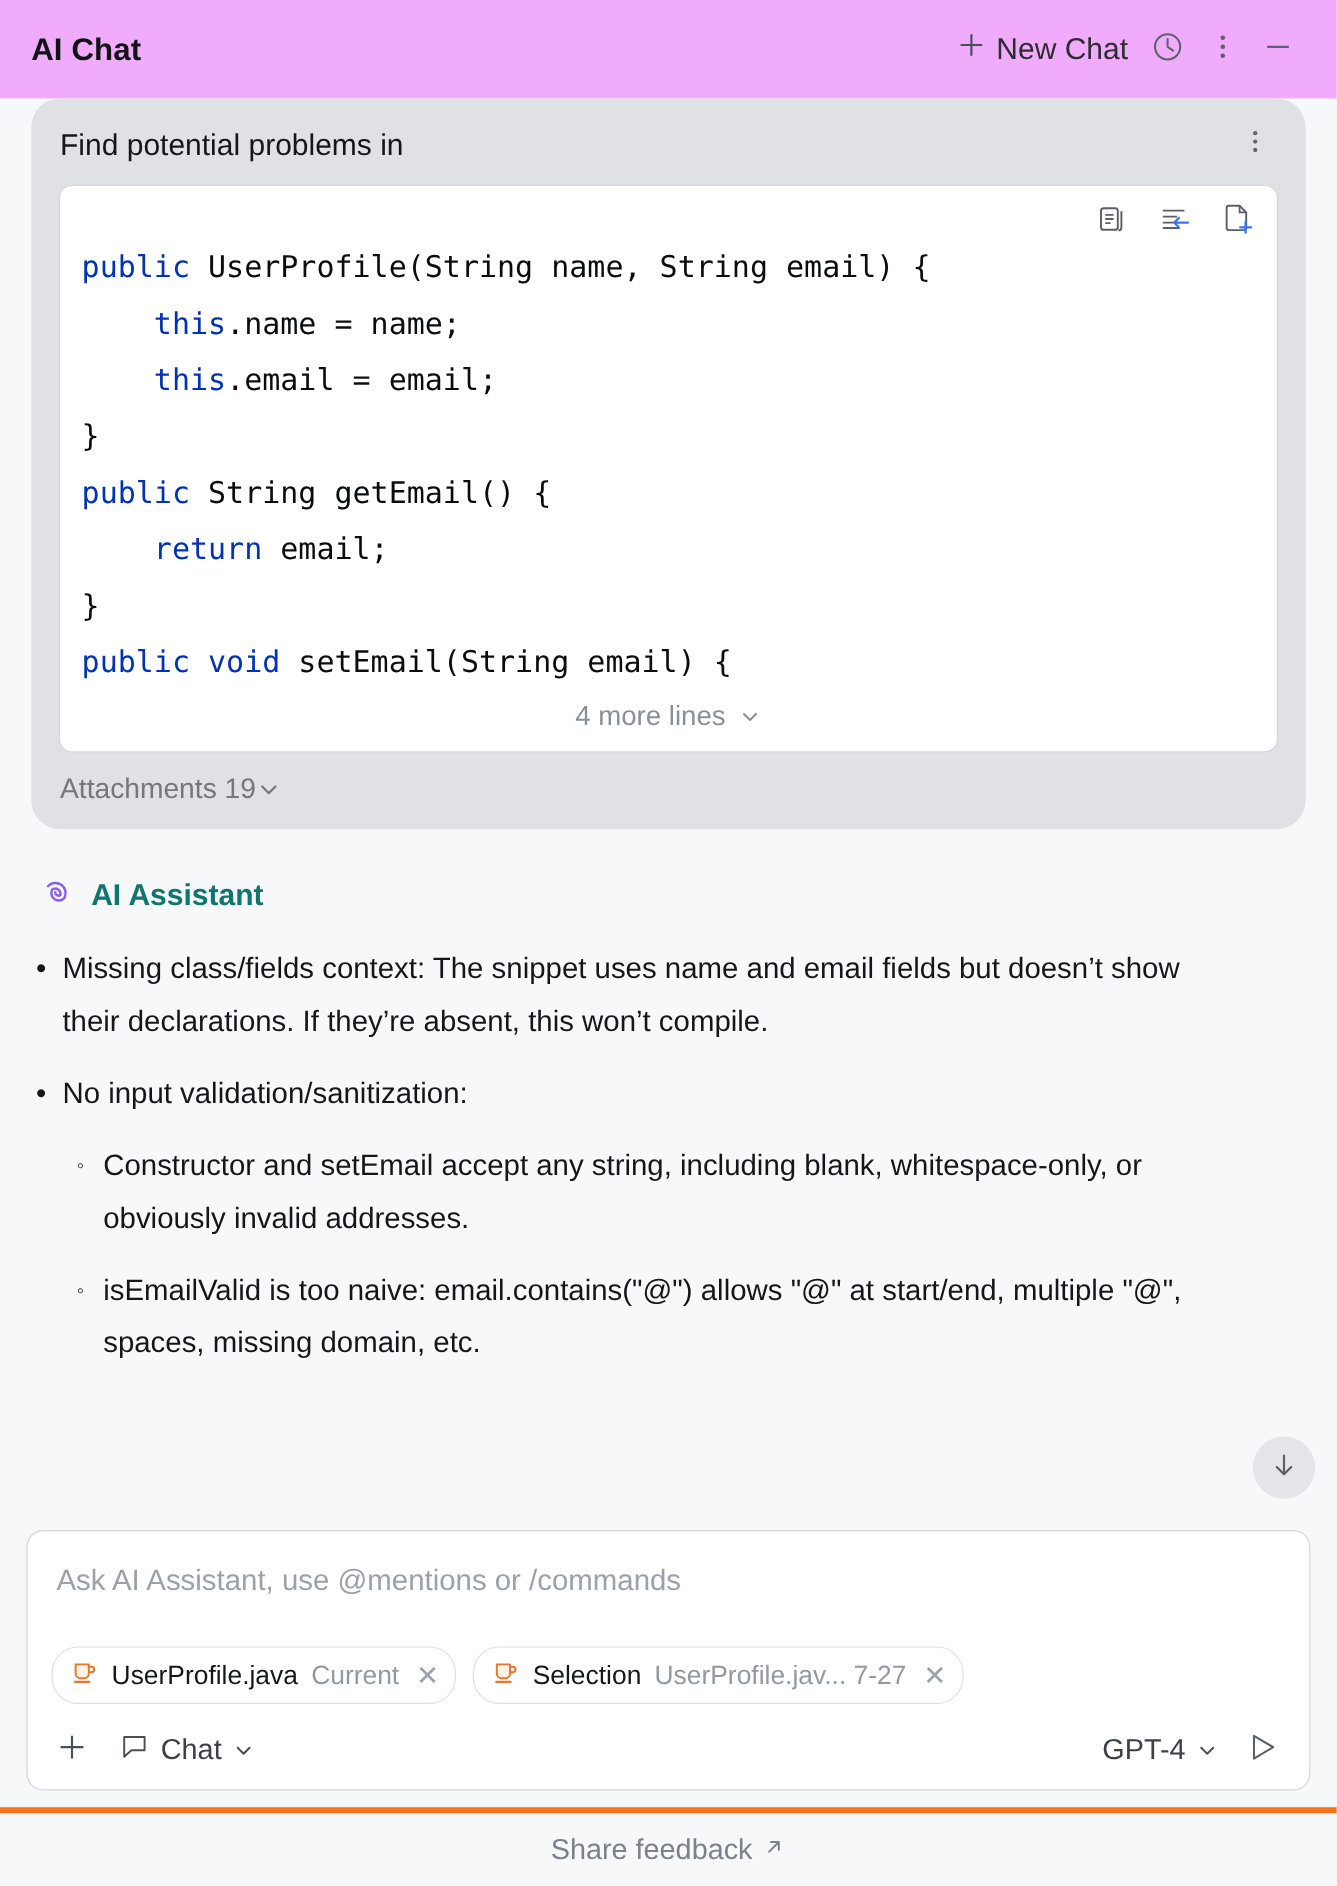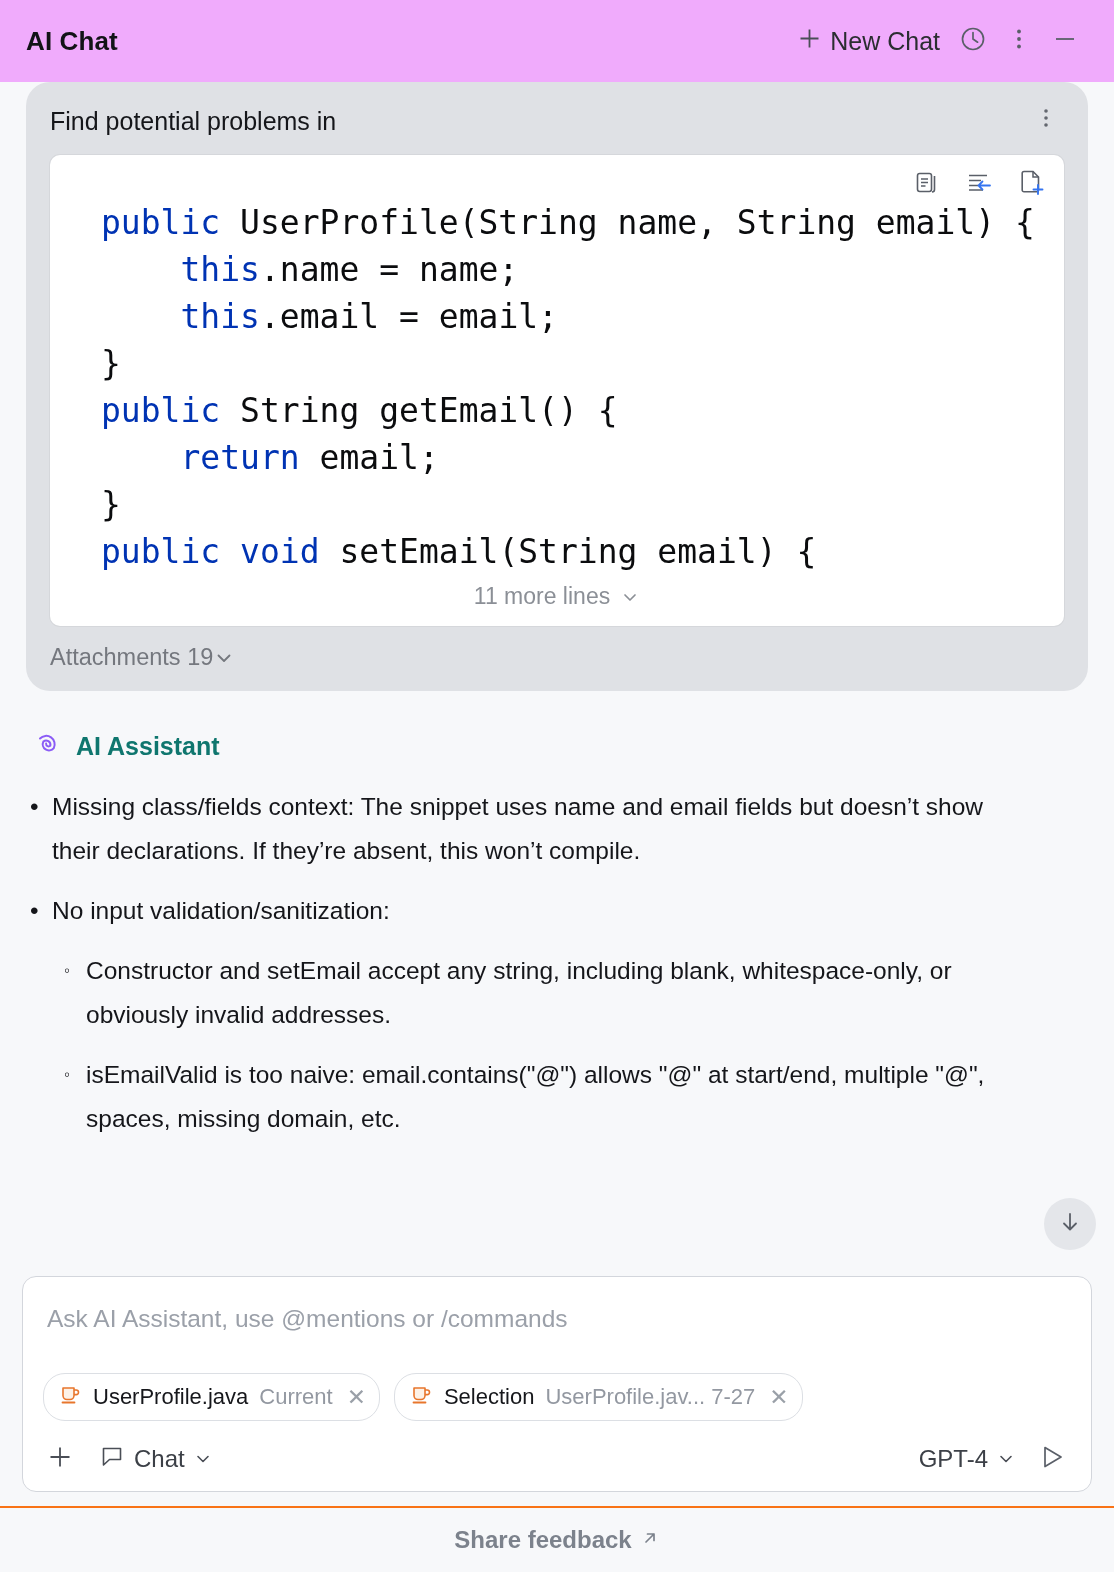--- a/index.html
+++ b/index.html
@@ -111,25 +111,24 @@
     top: 12px;
     right: 18px;
     display: flex;
     align-items: center;
     gap: 22px;
   }
   .code-actions .act { cursor: pointer; display: flex; }
   .code-lines {
     padding: 30px 20px 0 18px;
     font-family: "DejaVu Sans Mono", "Liberation Mono", monospace;
-    font-size: 33px;
+    font-size: 25px;
     line-height: 47px;
     color: #0b0c0e;
     white-space: pre;
-    margin-left: 33px;
   }
   .kw { color: #0033b3; }
   .more-lines {
     text-align: center;
     font-size: 23px;
     color: #8b8f96;
     padding: 8px 0 16px 0;
     cursor: pointer;
     display: flex;
     align-items: center;
@@ -237,23 +236,22 @@
   }
   .plus-btn { cursor: pointer; display: flex; padding: 2px; }
   .send-btn { cursor: pointer; display: flex; padding: 2px; }
 
   .footer {
     height: 66px;
     flex: 0 0 66px;
     display: flex;
     align-items: center;
     justify-content: center;
-    border-top: 2px solid #f97316;
+    border-top: 5px solid #f97316;
     margin-top: 14px;
-    font-weight: bold;
   }
   .feedback-link {
     font-size: 24px;
     color: #7c828c;
     display: flex;
     align-items: center;
     gap: 8px;
     cursor: pointer;
   }
   .caret { display: inline-flex; }
@@ -340,21 +338,21 @@
           <span class="act">
             <svg width="30" height="30" viewBox="0 0 30 30">
               <path d="M8 4.5h9l5.5 5.5v13a1.8 1.8 0 0 1-1.8 1.8H8a1.8 1.8 0 0 1-1.8-1.8V6.3A1.8 1.8 0 0 1 8 4.5z" fill="none" stroke="#5a5f68" stroke-width="1.6"></path>
               <path d="M17 4.5V10h5.5" fill="none" stroke="#5a5f68" stroke-width="1.5"></path>
               <path d="M22 18v9M17.5 22.5h9" stroke="#3574f0" stroke-width="1.9" stroke-linecap="round"></path>
             </svg>
           </span>
         </div>
         <div class="code-lines"><div><span class="kw">public</span><span> UserProfile(String name, String email) {</span></div><div><span>    </span><span class="kw">this</span><span>.name = name;</span></div><div><span>    </span><span class="kw">this</span><span>.email = email;</span></div><div><span>}</span></div><div><span class="kw">public</span><span> String getEmail() {</span></div><div><span>    </span><span class="kw">return</span><span> email;</span></div><div><span>}</span></div><div><span class="kw">public</span><span> </span><span class="kw">void</span><span> setEmail(String email) {</span></div></div>
         <div class="more-lines">
-          <span>11 more lines</span>
+          <span>4 more lines</span>
           <span class="caret">
             <svg width="20" height="20" viewBox="0 0 20 20">
                 <path d="M5 8l5 5 5-5" fill="none" stroke="#8b8f96" stroke-width="1.7" stroke-linecap="round" stroke-linejoin="round"></path>
               </svg>
           </span>
         </div>
       </div>
 
       <div class="attachments-row">
         <span>Attachments 19</span>

